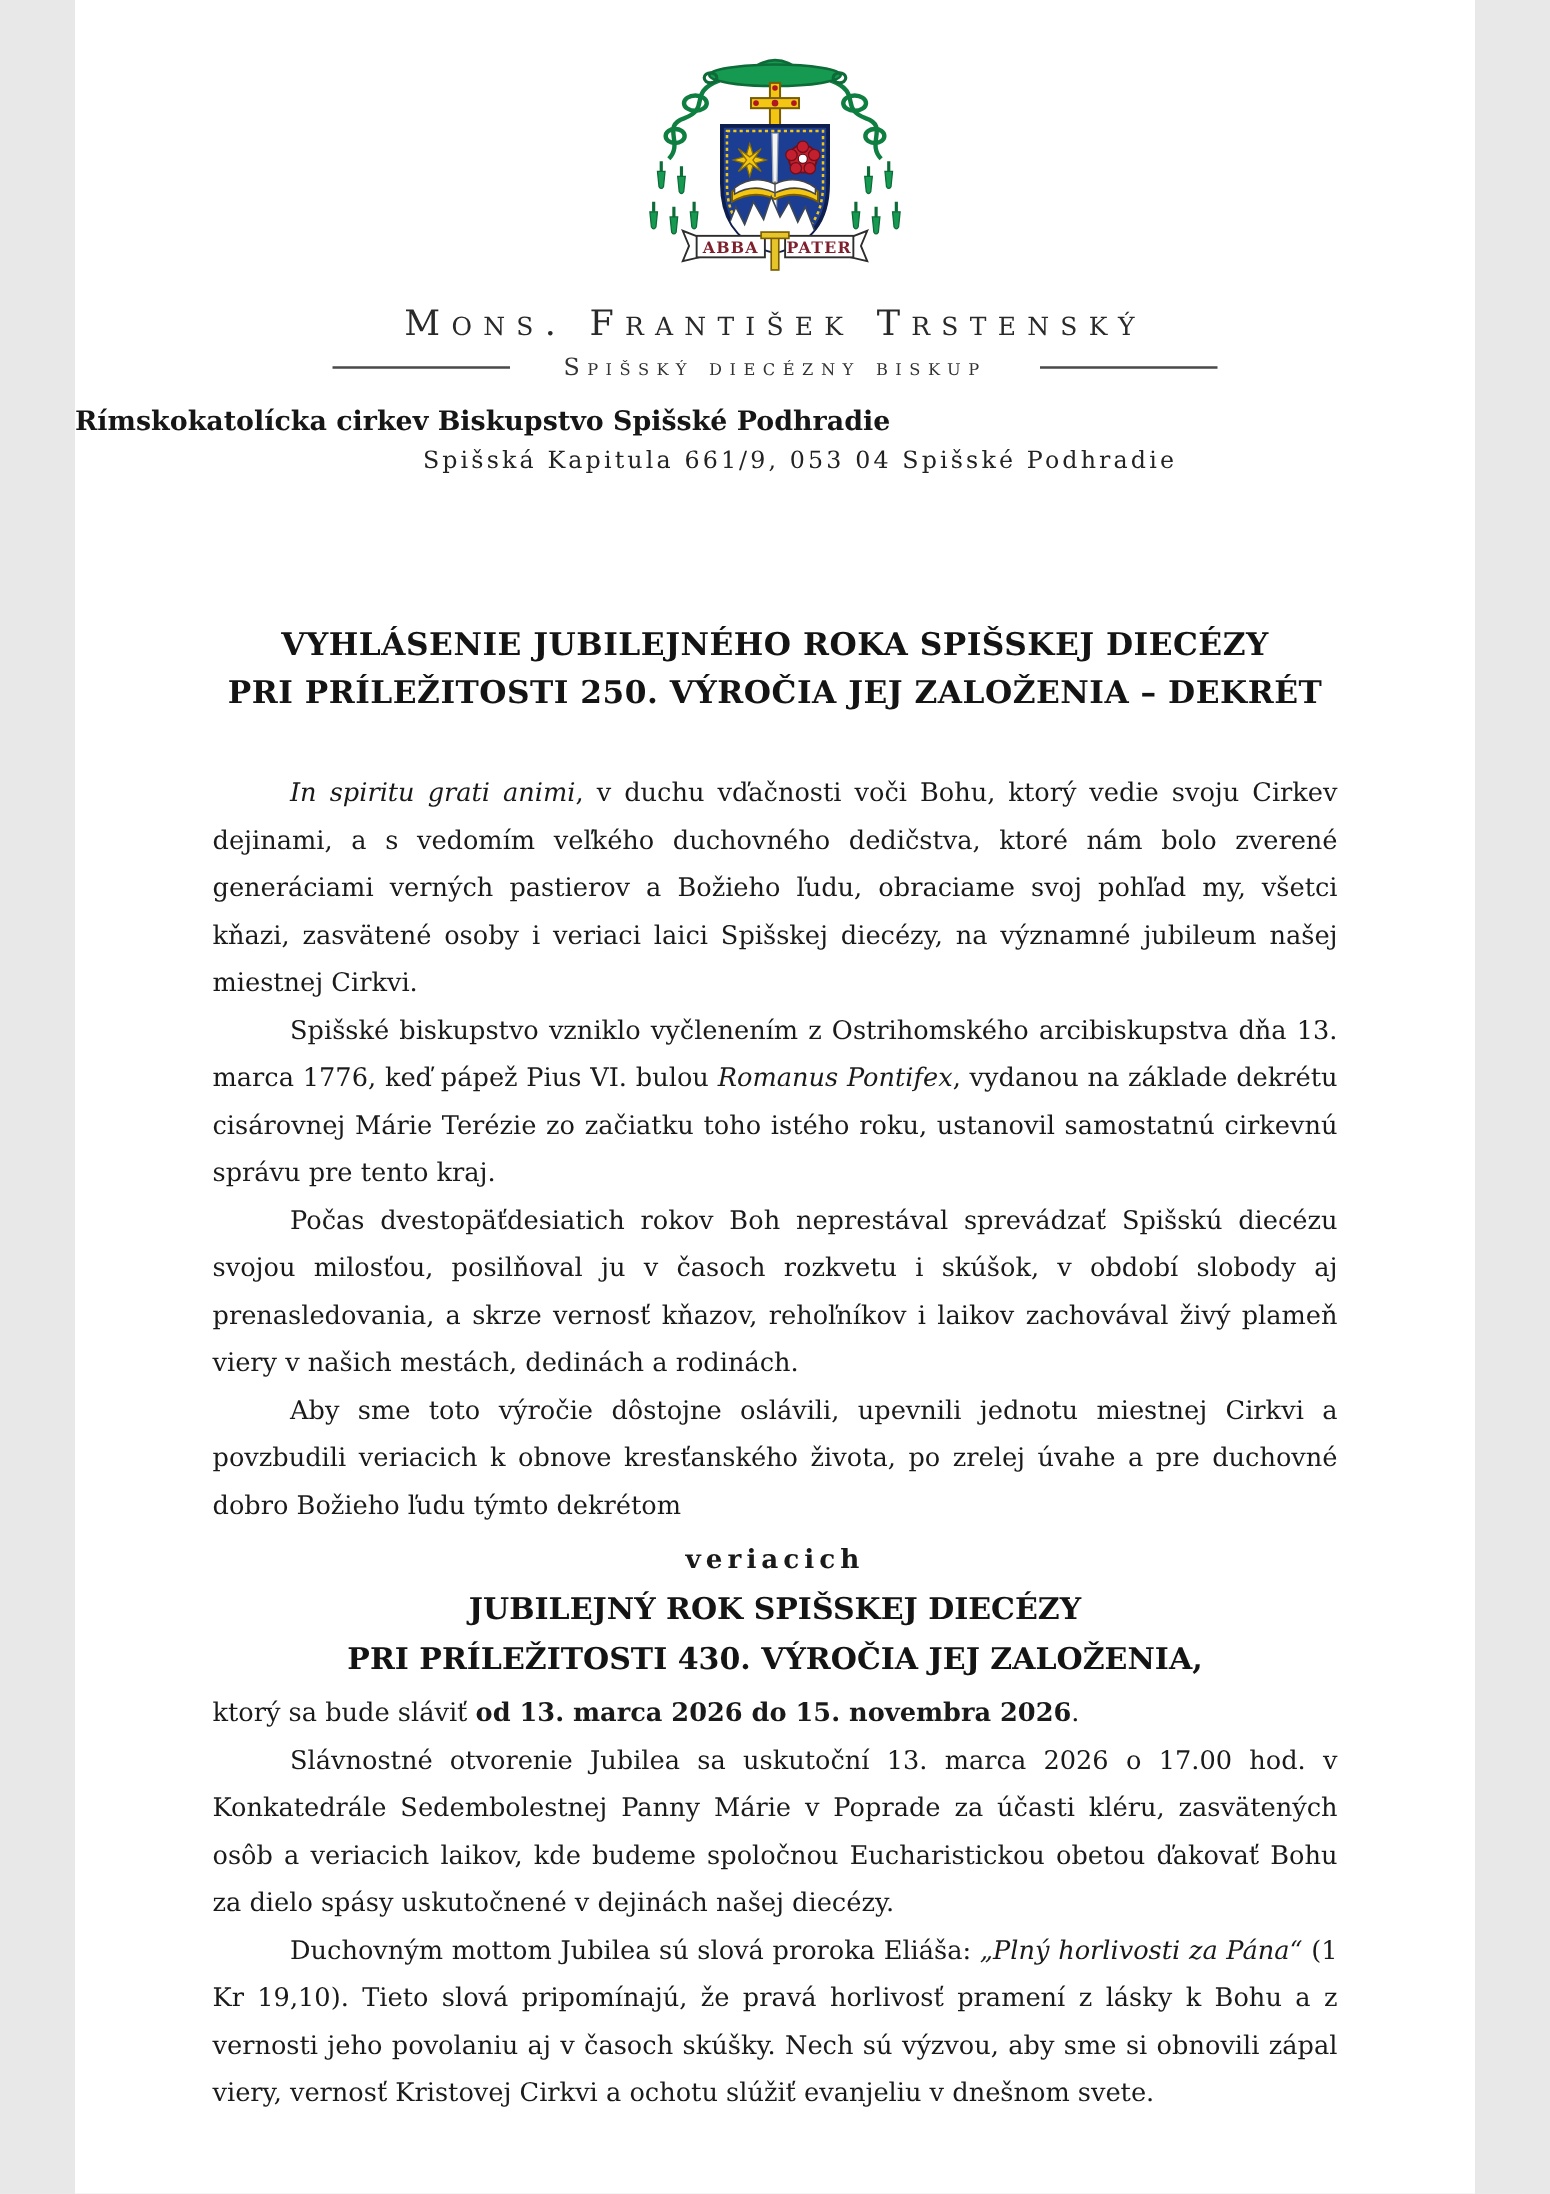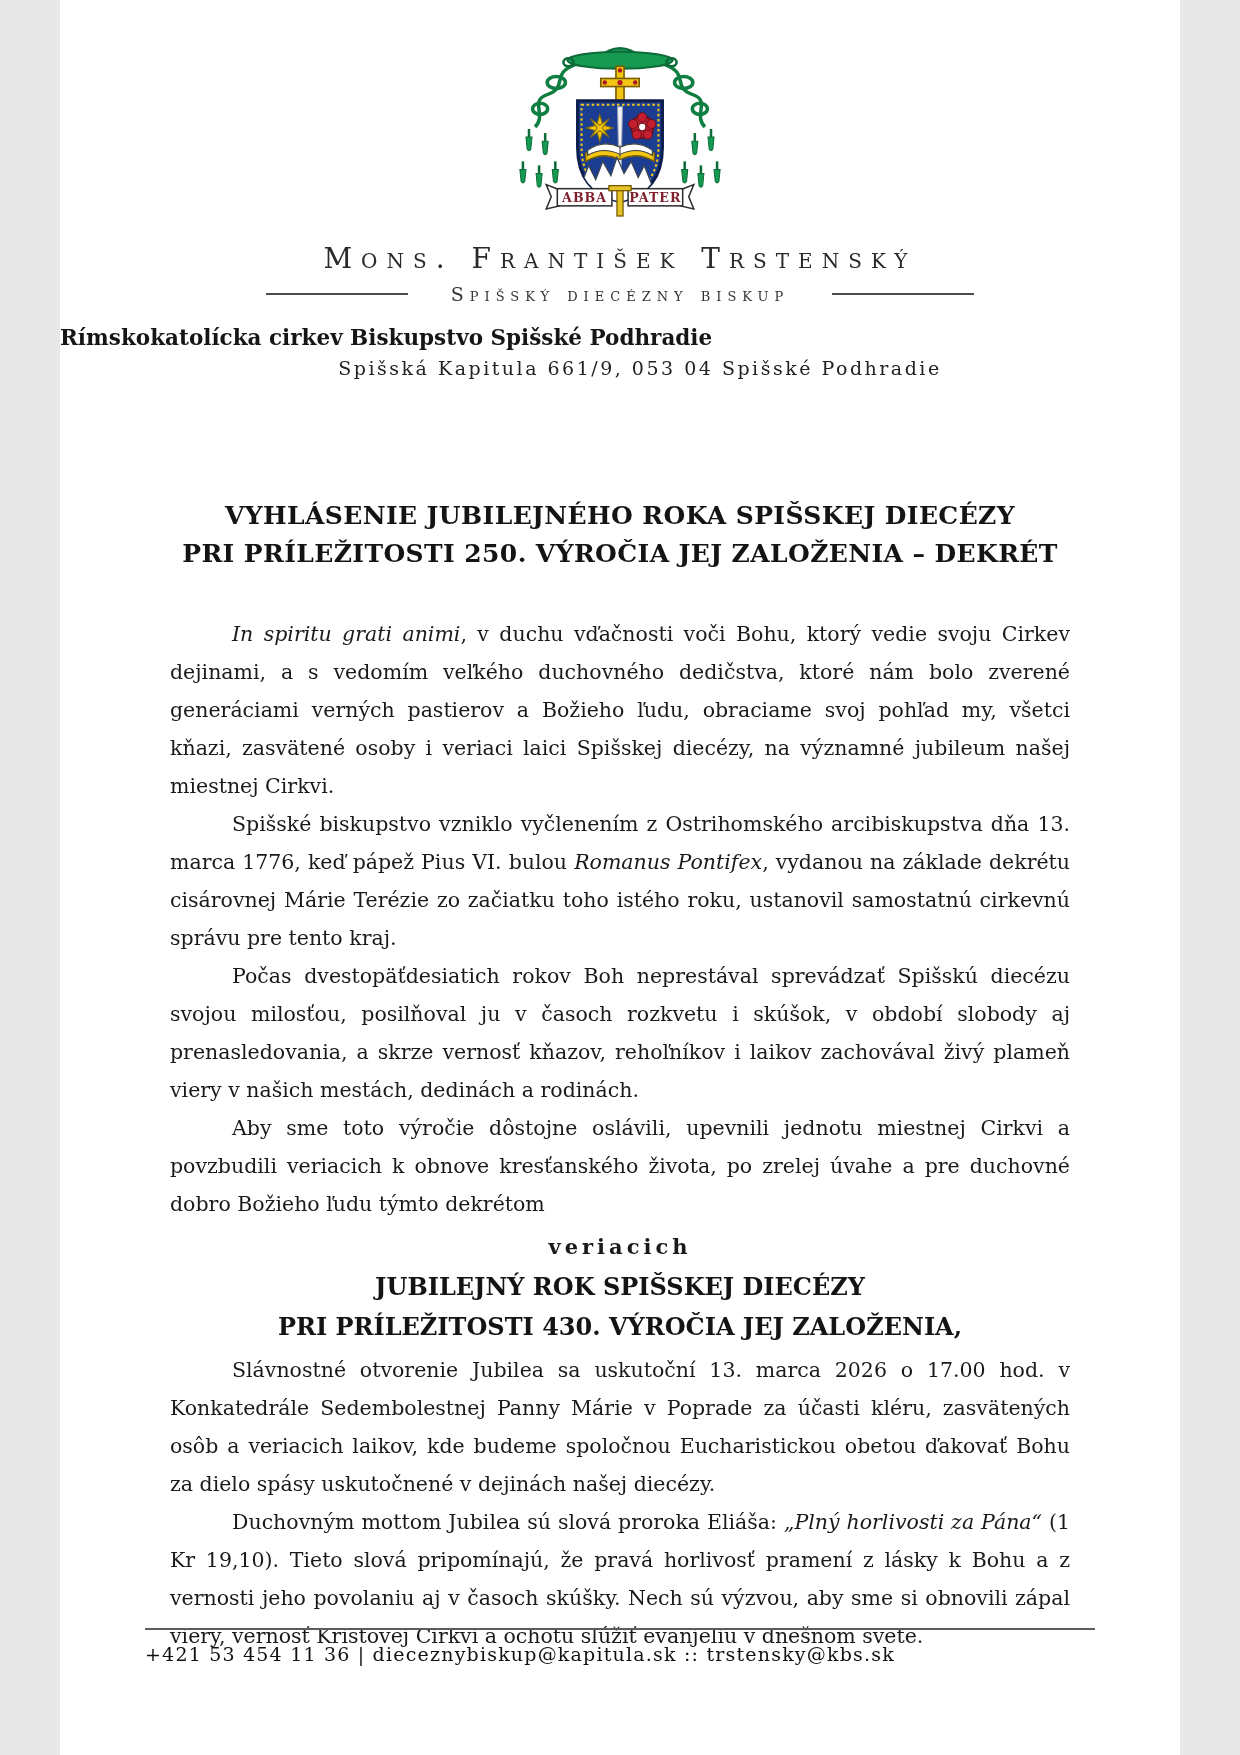--- a/index.html
+++ b/index.html
@@ -182,23 +182,20 @@
         <p class="para indent"><span>Aby sme toto výročie dôstojne oslávili, upevnili jednotu miestnej Cirkvi a povzbudili veriacich k obnove kresťanského života, po zrelej úvahe a pre duchovné dobro Božieho ľudu týmto dekrétom</span></p>
       </section>
 
     <div class="proclaim">
       <div class="proclaim-intro">veriacich</div>
       <div class="proclaim-line">JUBILEJNÝ ROK SPIŠSKEJ DIECÉZY</div>
       <div class="proclaim-line">PRI PRÍLEŽITOSTI 430. VÝROČIA JEJ ZALOŽENIA,</div>
     </div>
 
     <section class="body-block2">
+        <p class="para"><span>ktorý sa bude sláviť </span><span class="bold">od 13. marca 2026 do 15. novembra 2026</span><span>.</span></p>
         <p class="para indent"><span>Slávnostné otvorenie Jubilea sa uskutoční 13. marca 2026 o 17.00 hod. v Konkatedrále Sedembolestnej Panny Márie v Poprade za účasti kléru, zasvätených osôb a veriacich laikov, kde budeme spoločnou Eucharistickou obetou ďakovať Bohu za dielo spásy uskutočnené v dejinách našej diecézy.</span></p>
         <p class="para indent"><span>Duchovným mottom Jubilea sú slová proroka Eliáša: </span><span class="italic">„Plný horlivosti za Pána“</span><span> (1 Kr 19,10). Tieto slová pripomínajú, že pravá horlivosť pramení z lásky k Bohu a z vernosti jeho povolaniu aj v časoch skúšky. Nech sú výzvou, aby sme si obnovili zápal viery, vernosť Kristovej Cirkvi a ochotu slúžiť evanjeliu v dnešnom svete.</span></p>
       </section>
   </main>
 
-  <footer>
-    <div class="footer-rule"></div>
-    <div class="footer-text">+421 53 454 11 36 | dieceznybiskup@kapitula.sk :: trstensky@kbs.sk</div>
-  </footer>
 
 </div>
 
 </body></html>

